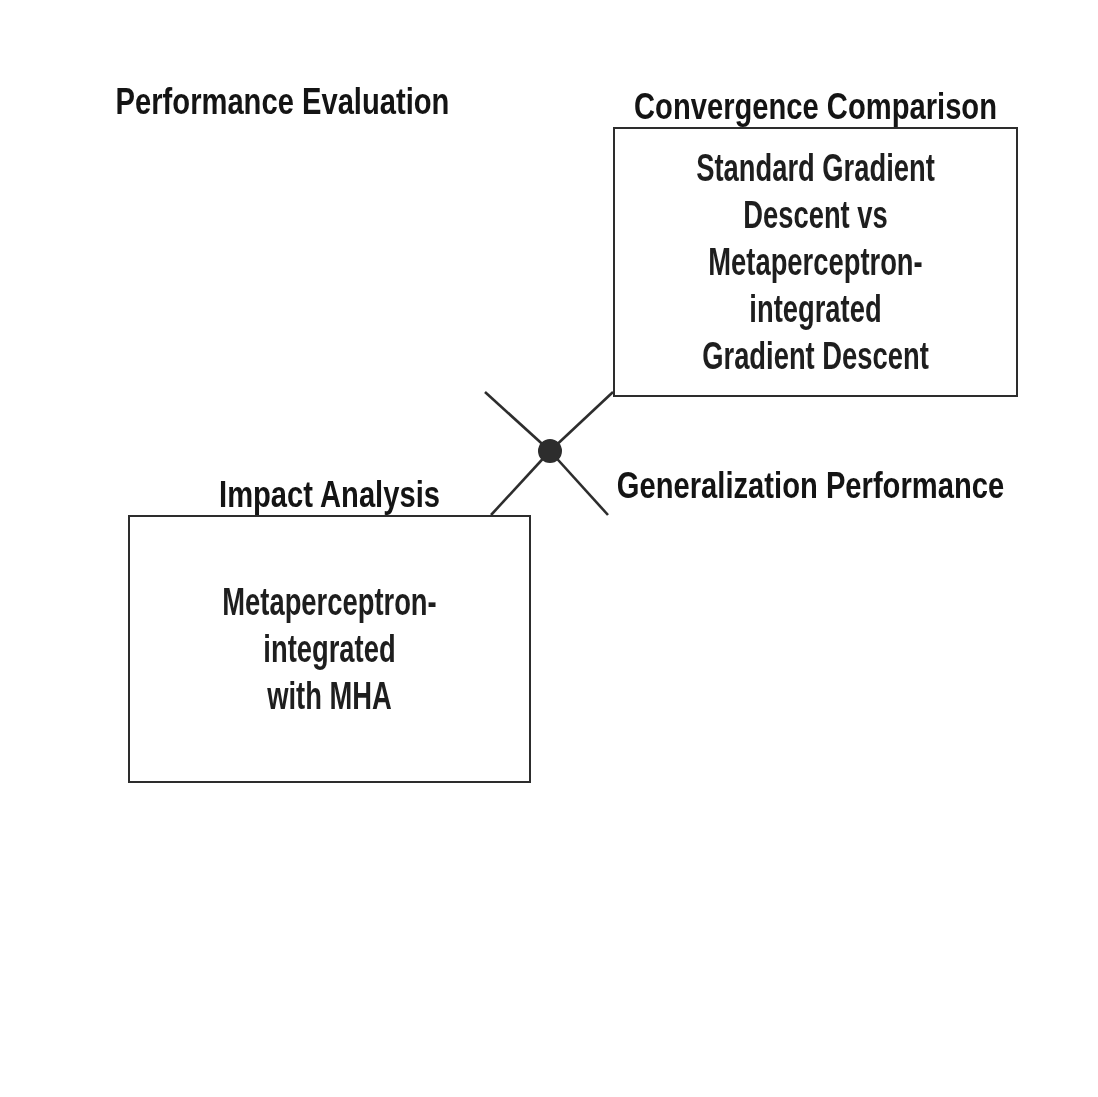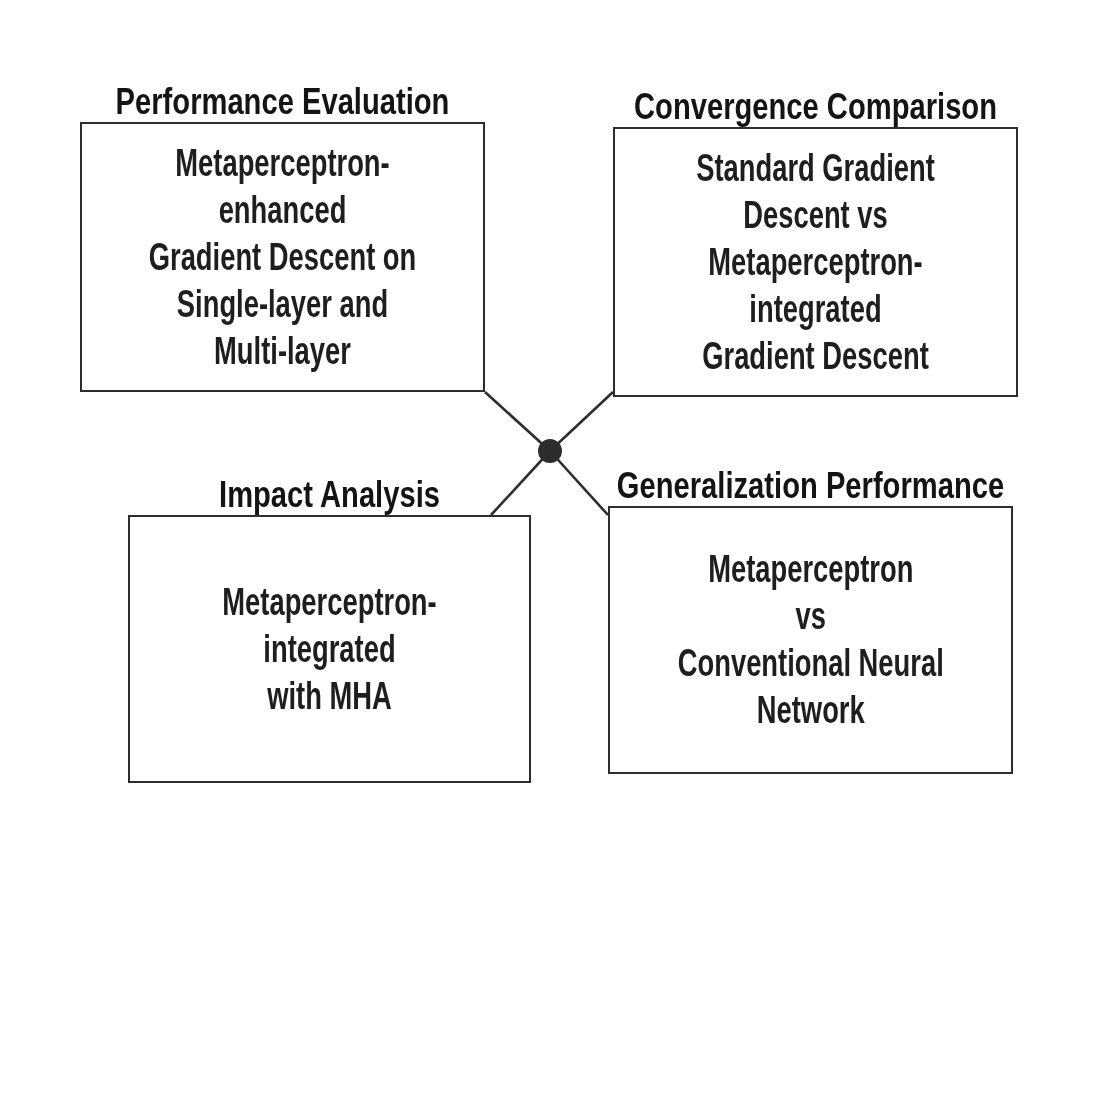--- a/index.html
+++ b/index.html
@@ -68,26 +68,20 @@
 <svg class="connector" viewBox="0 0 1098 1097" xmlns="http://www.w3.org/2000/svg" aria-hidden="true">
   <line x1="485" y1="392" x2="550" y2="451"></line>
   <line x1="613" y1="392" x2="550" y2="451"></line>
   <line x1="491" y1="515" x2="550" y2="451"></line>
   <line x1="608" y1="515" x2="550" y2="451"></line>
   <circle cx="550" cy="451" r="12"></circle>
 </svg>
 
 <div class="node n1">
   <div class="node-title">Performance Evaluation</div>
-  <div class="box">
-    <div class="box-text">Metaperceptron-enhanced
-Gradient Descent on
-Single-layer and
-Multi-layer</div>
-  </div>
 </div>
 
 <div class="node n2">
   <div class="node-title">Convergence Comparison</div>
   <div class="box">
     <div class="box-text">Standard Gradient
 Descent vs
 Metaperceptron-integrated
 Gradient Descent</div>
   </div>
@@ -96,19 +90,13 @@
 <div class="node n3">
   <div class="node-title">Impact Analysis</div>
   <div class="box">
     <div class="box-text">Metaperceptron-integrated
 with MHA</div>
   </div>
 </div>
 
 <div class="node n4">
   <div class="node-title">Generalization Performance</div>
-  <div class="box">
-    <div class="box-text">Metaperceptron
-vs
-Conventional Neural
-Network</div>
-  </div>
 </div>
 
 </body></html>

